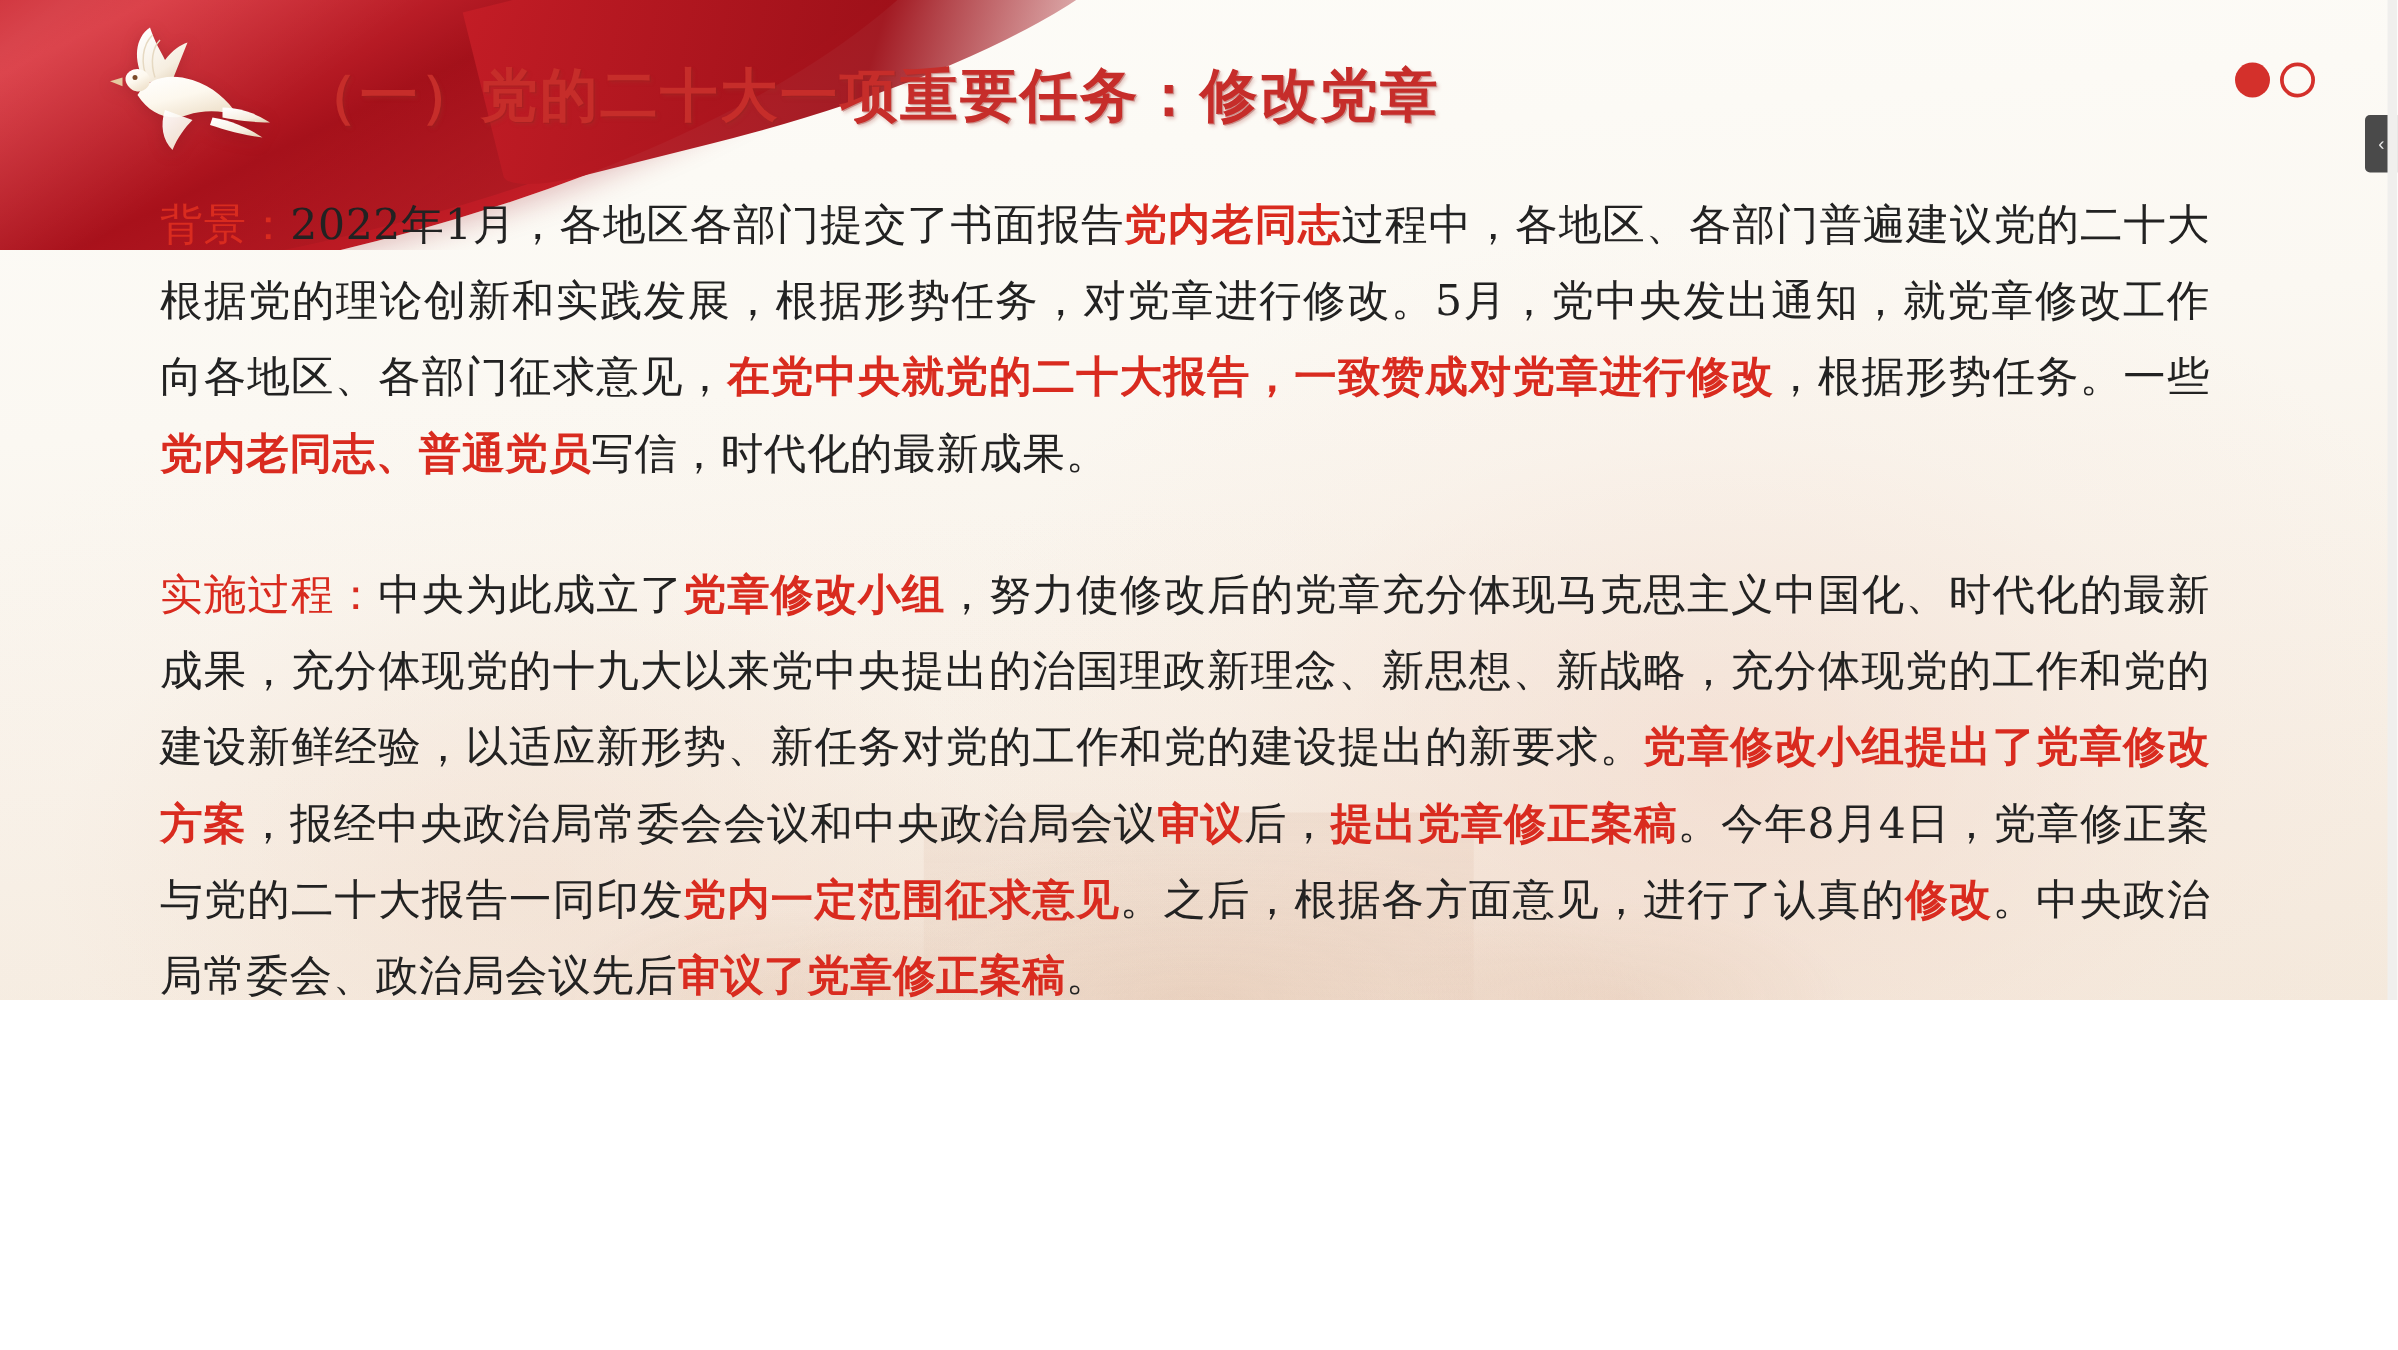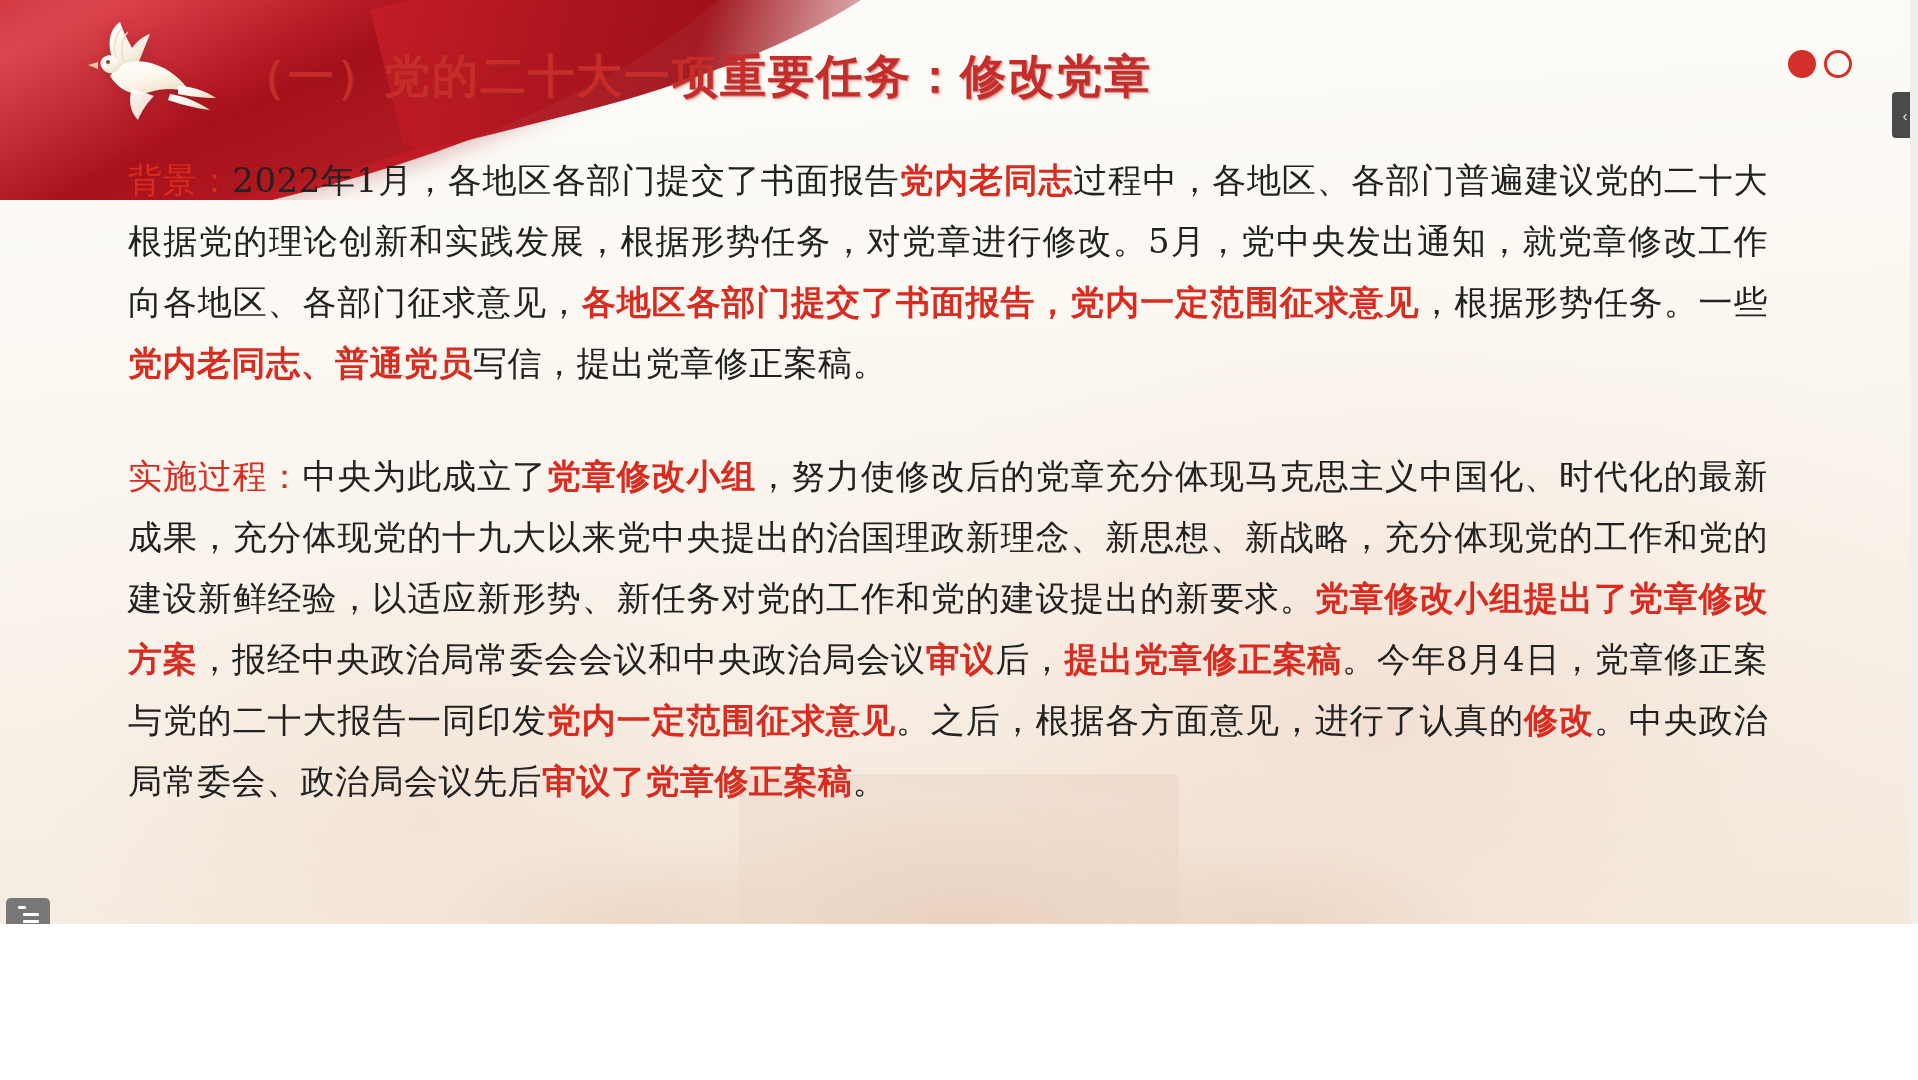--- a/index.html
+++ b/index.html
@@ -12,21 +12,21 @@
 
   body {
     font-family: "Liberation Serif", "DejaVu Serif", serif;
     background: #ffffff;
   }
 
   
   #slide {
     position: relative;
     width: 1918px;
-    height: 924px;
+    height: 800px;
     background:
       radial-gradient(ellipse 900px 620px at 72% 78%, rgba(238,205,190,0.42) 0%, rgba(245,226,214,0.18) 45%, rgba(250,246,240,0) 72%),
       radial-gradient(ellipse 760px 520px at 22% 88%, rgba(236,206,188,0.30) 0%, rgba(248,238,229,0.10) 50%, rgba(252,249,244,0) 78%),
       radial-gradient(ellipse 1200px 700px at 50% 120%, rgba(226,190,168,0.35) 0%, rgba(245,228,215,0.12) 55%, rgba(253,250,246,0) 80%),
       linear-gradient(176deg, #fdfcf8 0%, #fbf8f2 38%, #f8f1e8 68%, #f4e9dc 100%);
     overflow: hidden;
   }
 
   
   .watermark {
@@ -262,18 +262,18 @@
   <div class="outline-btn">
     <span class="bars">
       <i></i>
         <i></i>
         <i></i>
         <i></i>
     </span>
   </div>
 
   <div class="body-copy">
-    <p class="para"><span class="lbl">背景：</span><span>2022年1月，各地区各部门提交了书面报告</span><span class="hl">党内老同志</span><span>过程中，各地区、各部门普遍建议党的二十大根据党的理论创新和实践发展，根据形势任务，对党章进行修改。5月，党中央发出通知，就党章修改工作向各地区、各部门征求意见，</span><span class="hl">各地区各部门提交了书面报告，党内一定范围征求意见</span><span>，根据形势任务。一些</span><span class="hl">党内老同志、普通党员</span><span>写信，提出党章修正案稿。</span></p>
+    <p class="para"><span class="lbl">背景：</span><span>2022年1月，各地区各部门提交了书面报告</span><span class="hl">党内老同志</span><span>过程中，各地区、各部门普遍建议党的二十大根据党的理论创新和实践发展，根据形势任务，对党章进行修改。5月，党中央发出通知，就党章修改工作向各地区、各部门征求意见，</span><span class="hl">在党中央就党的二十大报告，一致赞成对党章进行修改</span><span>，根据形势任务。一些</span><span class="hl">党内老同志、普通党员</span><span>写信，时代化的最新成果。</span></p>
     <p class="para"><span class="lbl">实施过程：</span><span>中央为此成立了</span><span class="hl">党章修改小组</span><span>，努力使修改后的党章充分体现马克思主义中国化、时代化的最新成果，充分体现党的十九大以来党中央提出的治国理政新理念、新思想、新战略，充分体现党的工作和党的建设新鲜经验，以适应新形势、新任务对党的工作和党的建设提出的新要求。</span><span class="hl">党章修改小组提出了党章修改方案</span><span>，报经中央政治局常委会会议和中央政治局会议</span><span class="hl">审议</span><span>后，</span><span class="hl">提出党章修正案稿</span><span>。今年8月4日，党章修正案与党的二十大报告一同印发</span><span class="hl">党内一定范围征求意见</span><span>。之后，根据各方面意见，进行了认真的</span><span class="hl">修改</span><span>。中央政治局常委会、政治局会议先后</span><span class="hl">审议了党章修正案稿</span><span>。</span></p>
   </div>
 
   <div class="scroll-gutter"></div>
 </div>
 
 </body></html>

